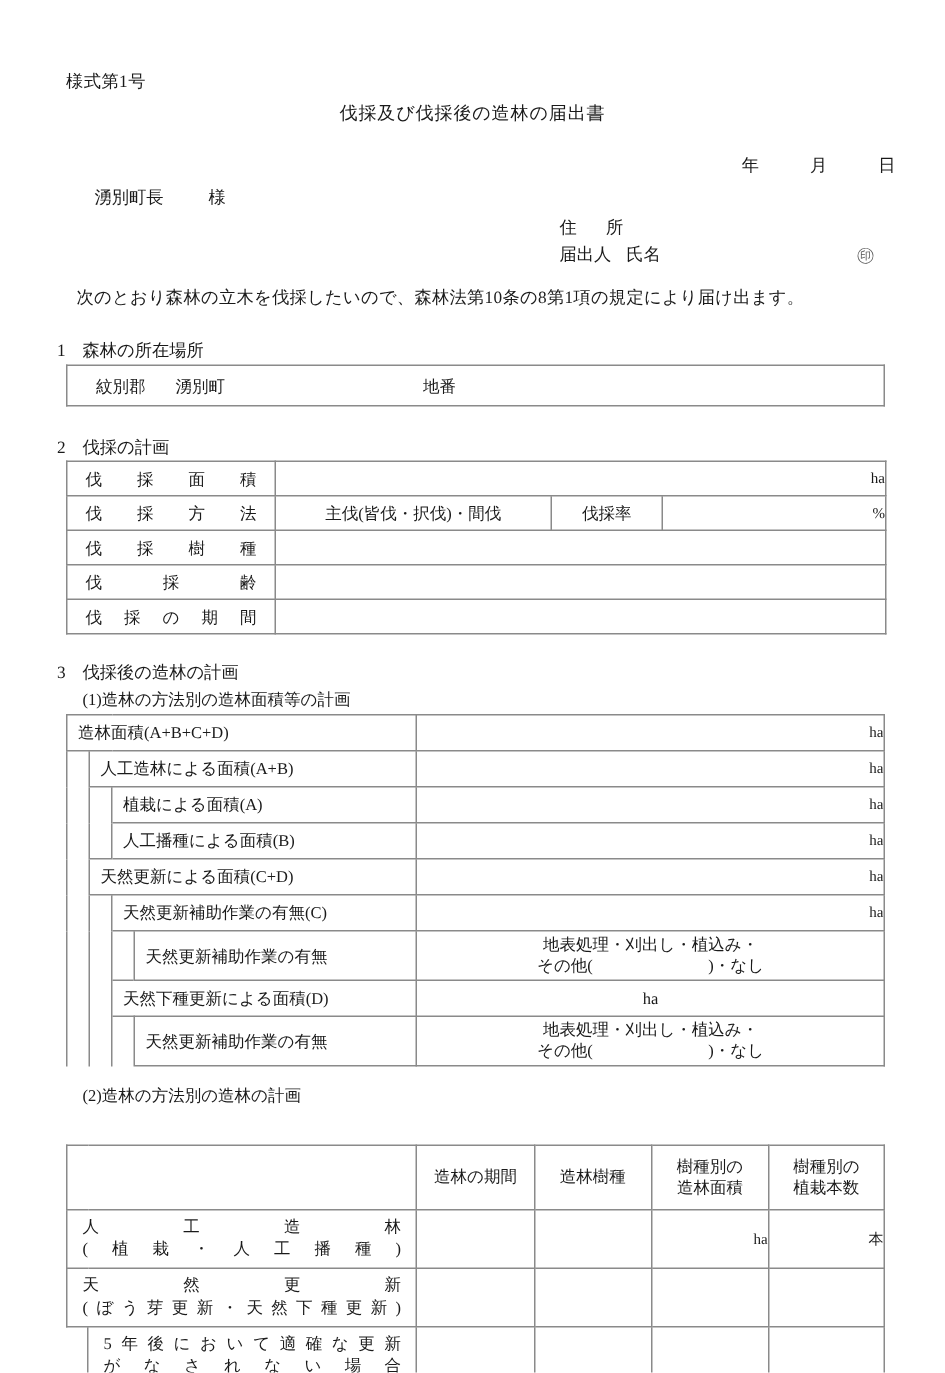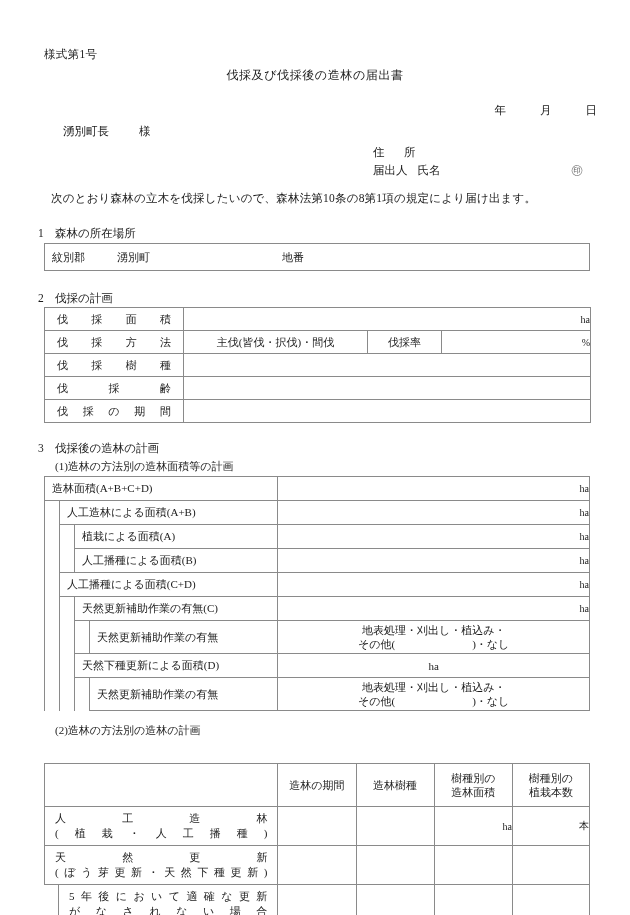--- a/index.html
+++ b/index.html
@@ -126,21 +126,21 @@
   .unit-r { text-align: right; padding-right: 6px; font-size: 10px; }
 
   
   #tbl-location { left: 44px; top: 243px; width: 546px; }
   #tbl-location td { height: 26px; }
   .loc-inner {
     position: relative;
     height: 26px;
     white-space: nowrap;
   }
-  .loc-gun { position: absolute; left: 7px; top: 6px; font-family: Liberation Serif, serif; }
+  .loc-gun { position: absolute; left: 19px; top: 6px; font-family: Liberation Serif, serif; }
   .loc-cho { position: absolute; left: 72px; top: 6px; font-family: Liberation Serif, serif; }
   .loc-ban { position: absolute; left: 237px; top: 6px; }
 
   
   #tbl-felling { left: 44px; top: 307px; width: 546px; }
   #tbl-felling td { height: 22px; }
 
   
   #tbl-area { left: 44px; top: 476px; width: 546px; }
   #tbl-area td { height: 23px; }
@@ -339,21 +339,21 @@
           <td class="unit-r"><span>ha</span></td>
         </tr>
         <tr>
           <td class="ind"></td>
           <td class="ind"></td>
           <td class="lbl" colspan="2">人工播種による面積(B)</td>
           <td class="unit-r"><span>ha</span></td>
         </tr>
         <tr>
           <td class="ind"></td>
-          <td class="lbl" colspan="3">人工播種による面積(C+D)</td>
+          <td class="lbl" colspan="3">天然更新による面積(C+D)</td>
           <td class="unit-r"><span>ha</span></td>
         </tr>
         <tr>
           <td class="ind"></td>
           <td class="ind"></td>
           <td class="lbl" colspan="2">天然更新補助作業の有無(C)</td>
           <td class="unit-r"><span>ha</span></td>
         </tr>
         <tr>
           <td class="ind"></td>

